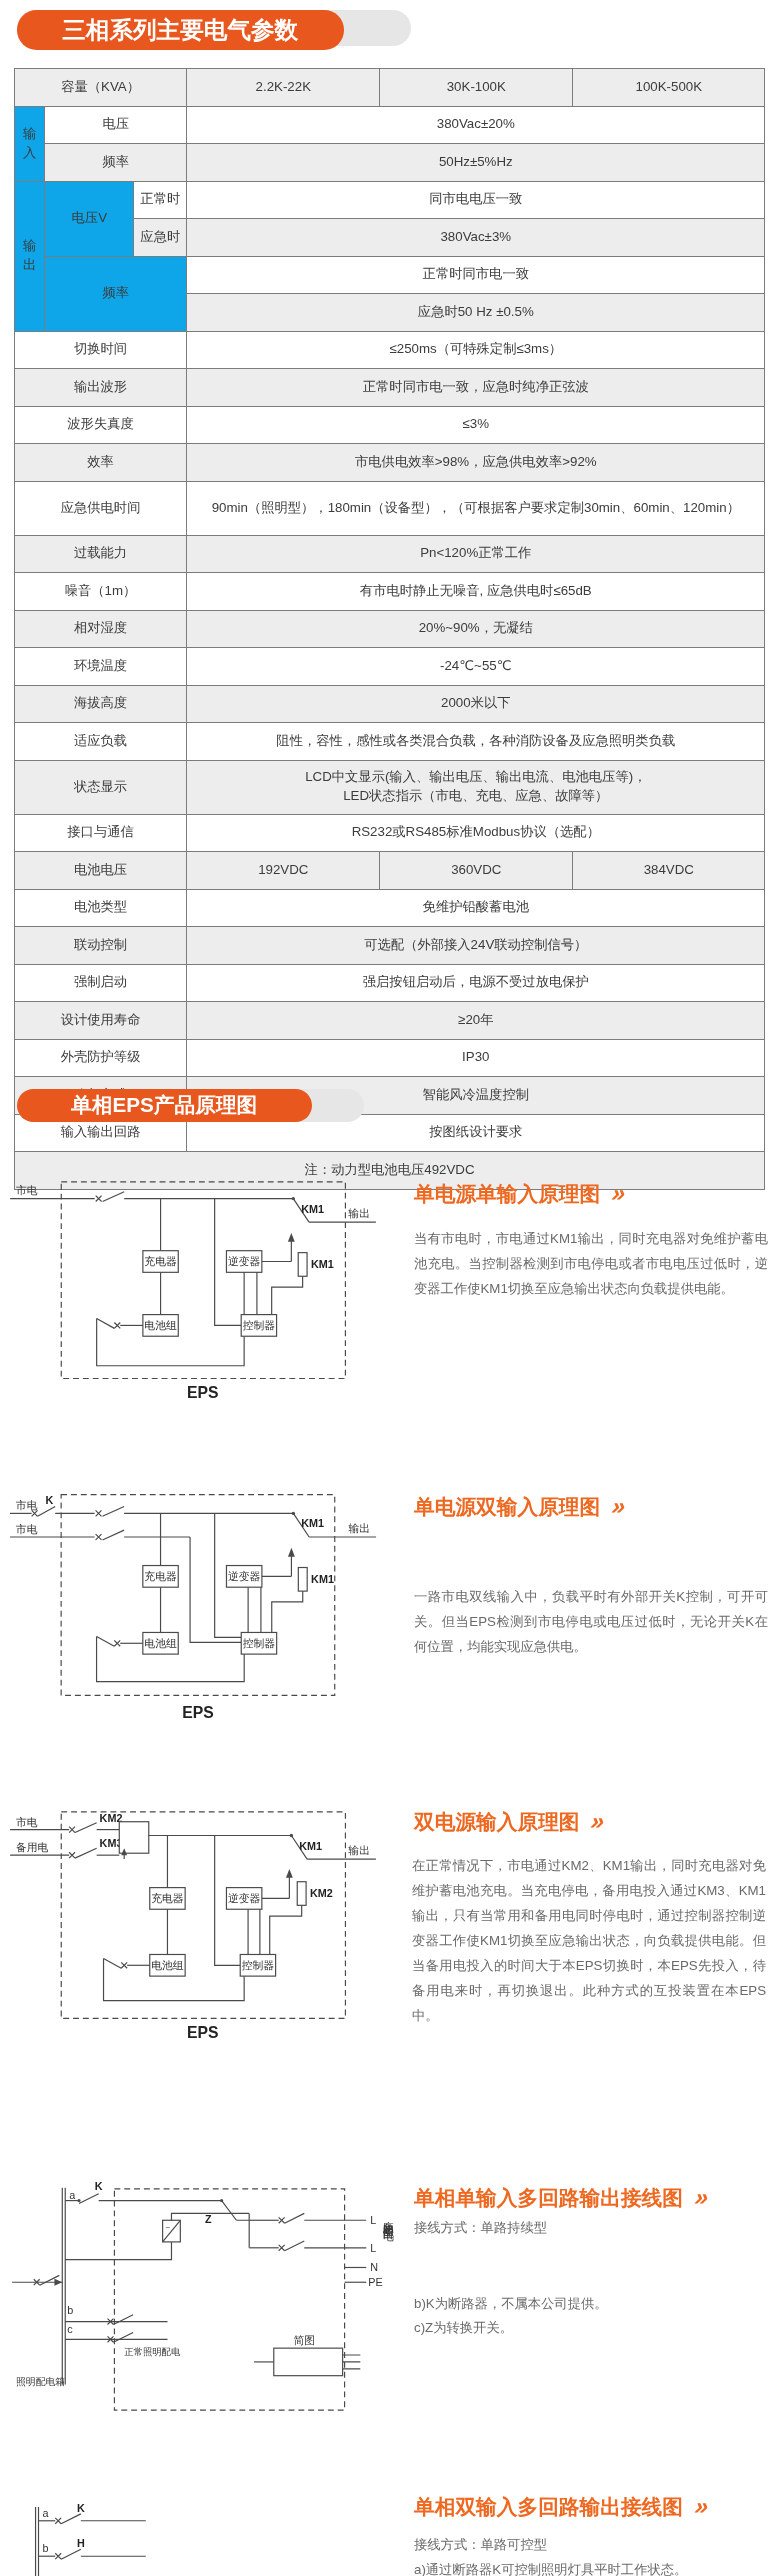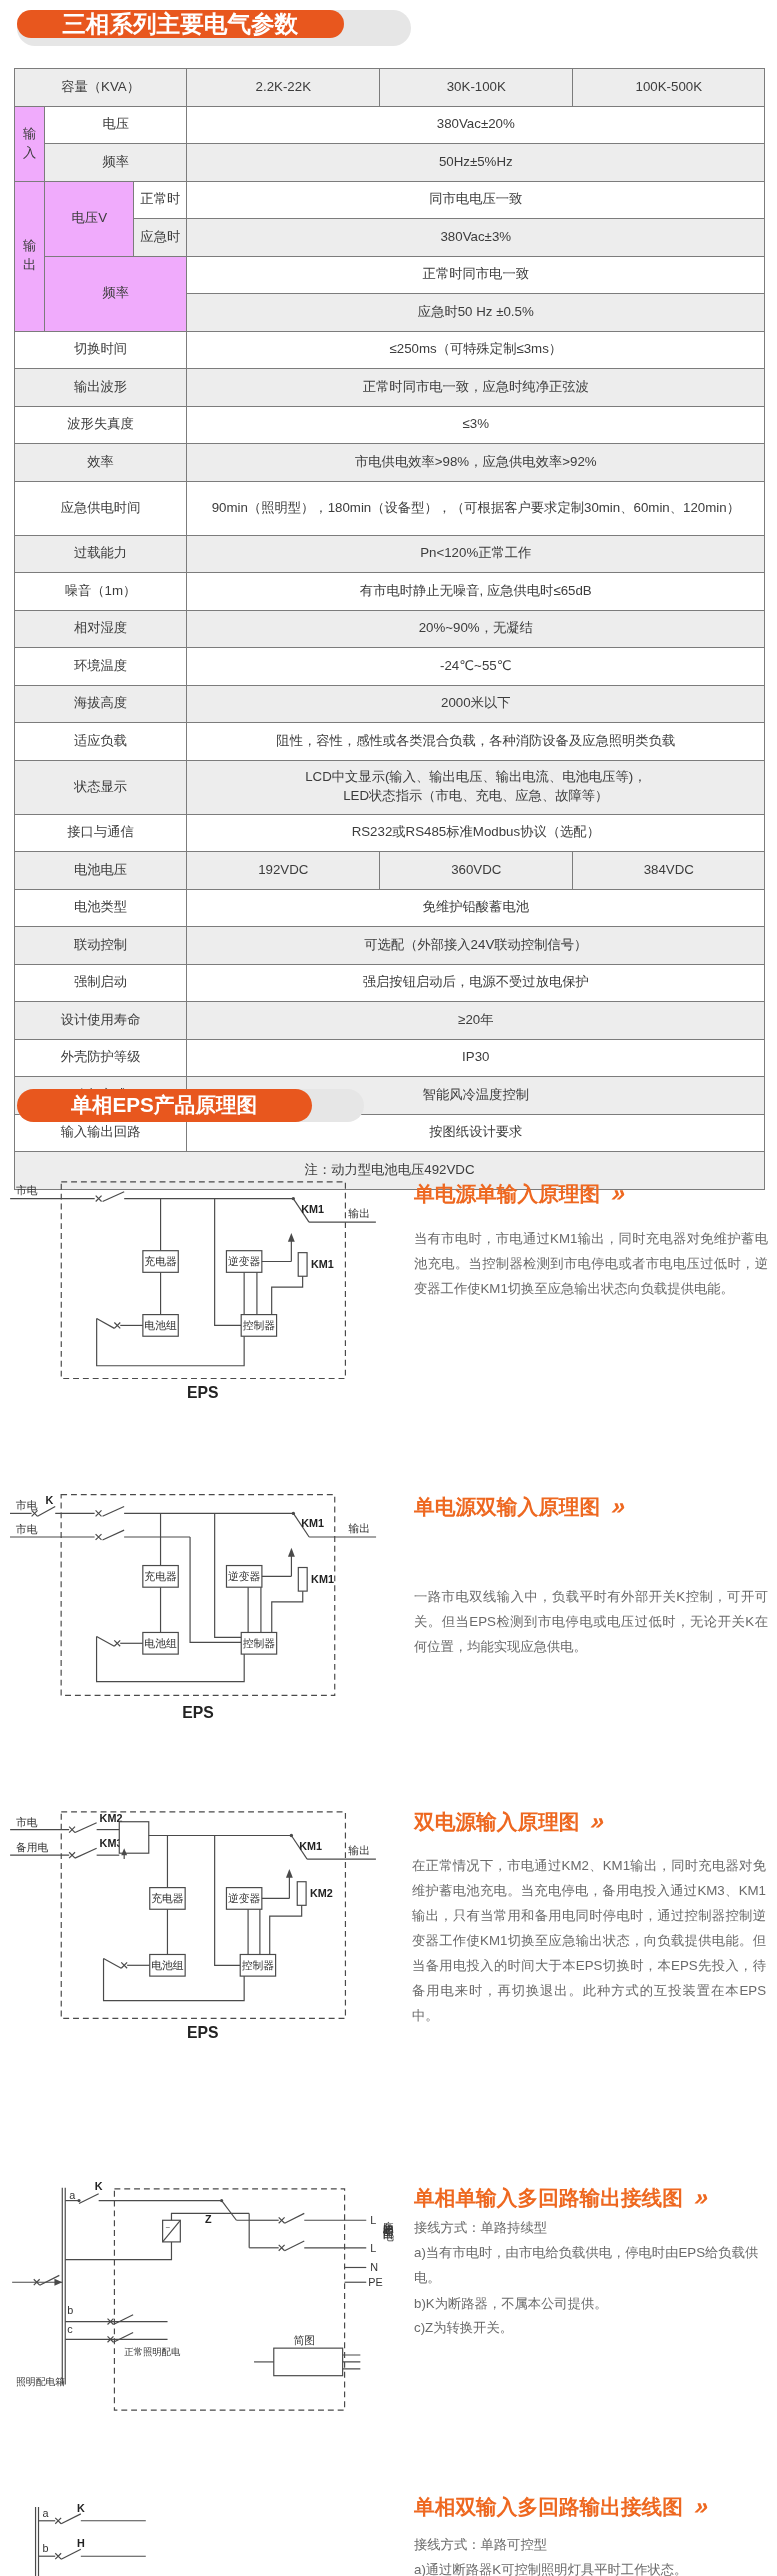--- a/index.html
+++ b/index.html
@@ -9,30 +9,30 @@
   }
   html,body{margin:0;padding:0;background:#fff;}
   #page{position:relative;width:778px;height:2576px;background:#fff;overflow:hidden;
         font-family:"Liberation Sans","DejaVu Sans",sans-serif;}
   
   .pill{position:absolute;left:16.7px;}
   .pill-gray{position:absolute;left:0;top:0;background:var(--pill-gray);border-radius:19.7px;}
   .pill-orange{position:absolute;left:0;top:0;background:var(--accent-orange);border-radius:19.7px;
                color:#fff;font-weight:bold;display:flex;align-items:center;justify-content:center;}
   .pill.big .pill-gray{width:394px;height:36px;}
-  .pill.big .pill-orange{width:327px;height:28px;font-size:23.6px;}
+  .pill.big .pill-orange{width:327px;height:40px;font-size:23.6px;}
   .pill.small .pill-gray{width:347px;height:32.5px;}
   .pill.small .pill-orange{width:295px;height:32.5px;font-size:20.7px;}
   
   #spec-table{position:absolute;left:13.8px;top:68px;width:750px;border-collapse:collapse;table-layout:fixed;}
   #spec-table td{border:1px solid var(--border-gray);font-size:13.3px;color:var(--text-dark);
                  text-align:center;vertical-align:middle;padding:2px 5.9px;height:32.5px;line-height:1.4;
                  white-space:pre-line;overflow:hidden;}
   #spec-table tr.g td{background:var(--stripe-gray);}
-  #spec-table td.w{background:#f0abfc;}
+  #spec-table td.w{background:#0ea5e9;}
   #spec-table tr.tall td{height:49px;margin-left:28px;}
   td.vlabel{word-break:break-all;padding:0 3.9px;line-height:1.5;}
   
   .diag-title{position:absolute;color:var(--title-orange);font-weight:bold;font-size:20.7px;white-space:nowrap;}
   .chev{display:inline-block;font-style:italic;font-weight:bold;font-size:23.6px;margin-left:11.8px;
         letter-spacing:-3px;transform:skewX(-8deg);color:var(--title-orange);}
   .diag-body{position:absolute;width:354px;font-size:13.3px;color:var(--body-gray);line-height:25px;text-align:justify;}
   .wire-line{position:absolute;width:354px;font-size:13.3px;color:var(--body-gray);line-height:24.6px;}
   .vert-label{position:absolute;writing-mode:vertical-rl;font-size:10.8px;color:#333;letter-spacing:2px;}
   
@@ -390,21 +390,20 @@
     <text class="tt" x="290" y="171" style="font-size:11px">简图</text>
     <rect class="bx" x="270" y="175" width="70" height="28"></rect>
     <path class="ln" d="M250,189 H270"></path>
     <path class="ln" d="M340,182 H358 M340,189 H358 M340,196 H358"></path>
   </svg>
   <div class="vert-label" style="left:382px;top:2212px;">应急照明配电</div>
   <div class="diag-title" style="left:414px;top:2184px;">
     <span>单相单输入多回路输出接线图</span><span class="chev">»</span>
   </div>
   <div class="wire-line" style="left:414px;top:2216px;">接线方式：单路持续型</div>
-  <div class="wire-line" style="left:414px;top:2241px;">a)当有市电时，由市电给负载供电，停电时由EPS给负载供电。</div>
   <div class="wire-line" style="left:414px;top:2292px;">b)K为断路器，不属本公司提供。</div>
   <div class="wire-line" style="left:414px;top:2316px;">c)Z为转换开关。</div>
 
   <svg style="left:7.9px;top:2501px;" width="374" height="75" viewBox="0 0 380 76">
     <path class="ln" d="M28,6 V76 M31,6 V76"></path>
     <text class="tt" x="35" y="16">a</text>
     <path class="ln" d="M31,20 H48"></path>
     <path class="ln" d="M48,17 l6,6 M54,17 l-6,6"></path>
     <path class="ln" d="M54,23 L74,13"></path>
     <text class="tb" x="70" y="11">K</text>

